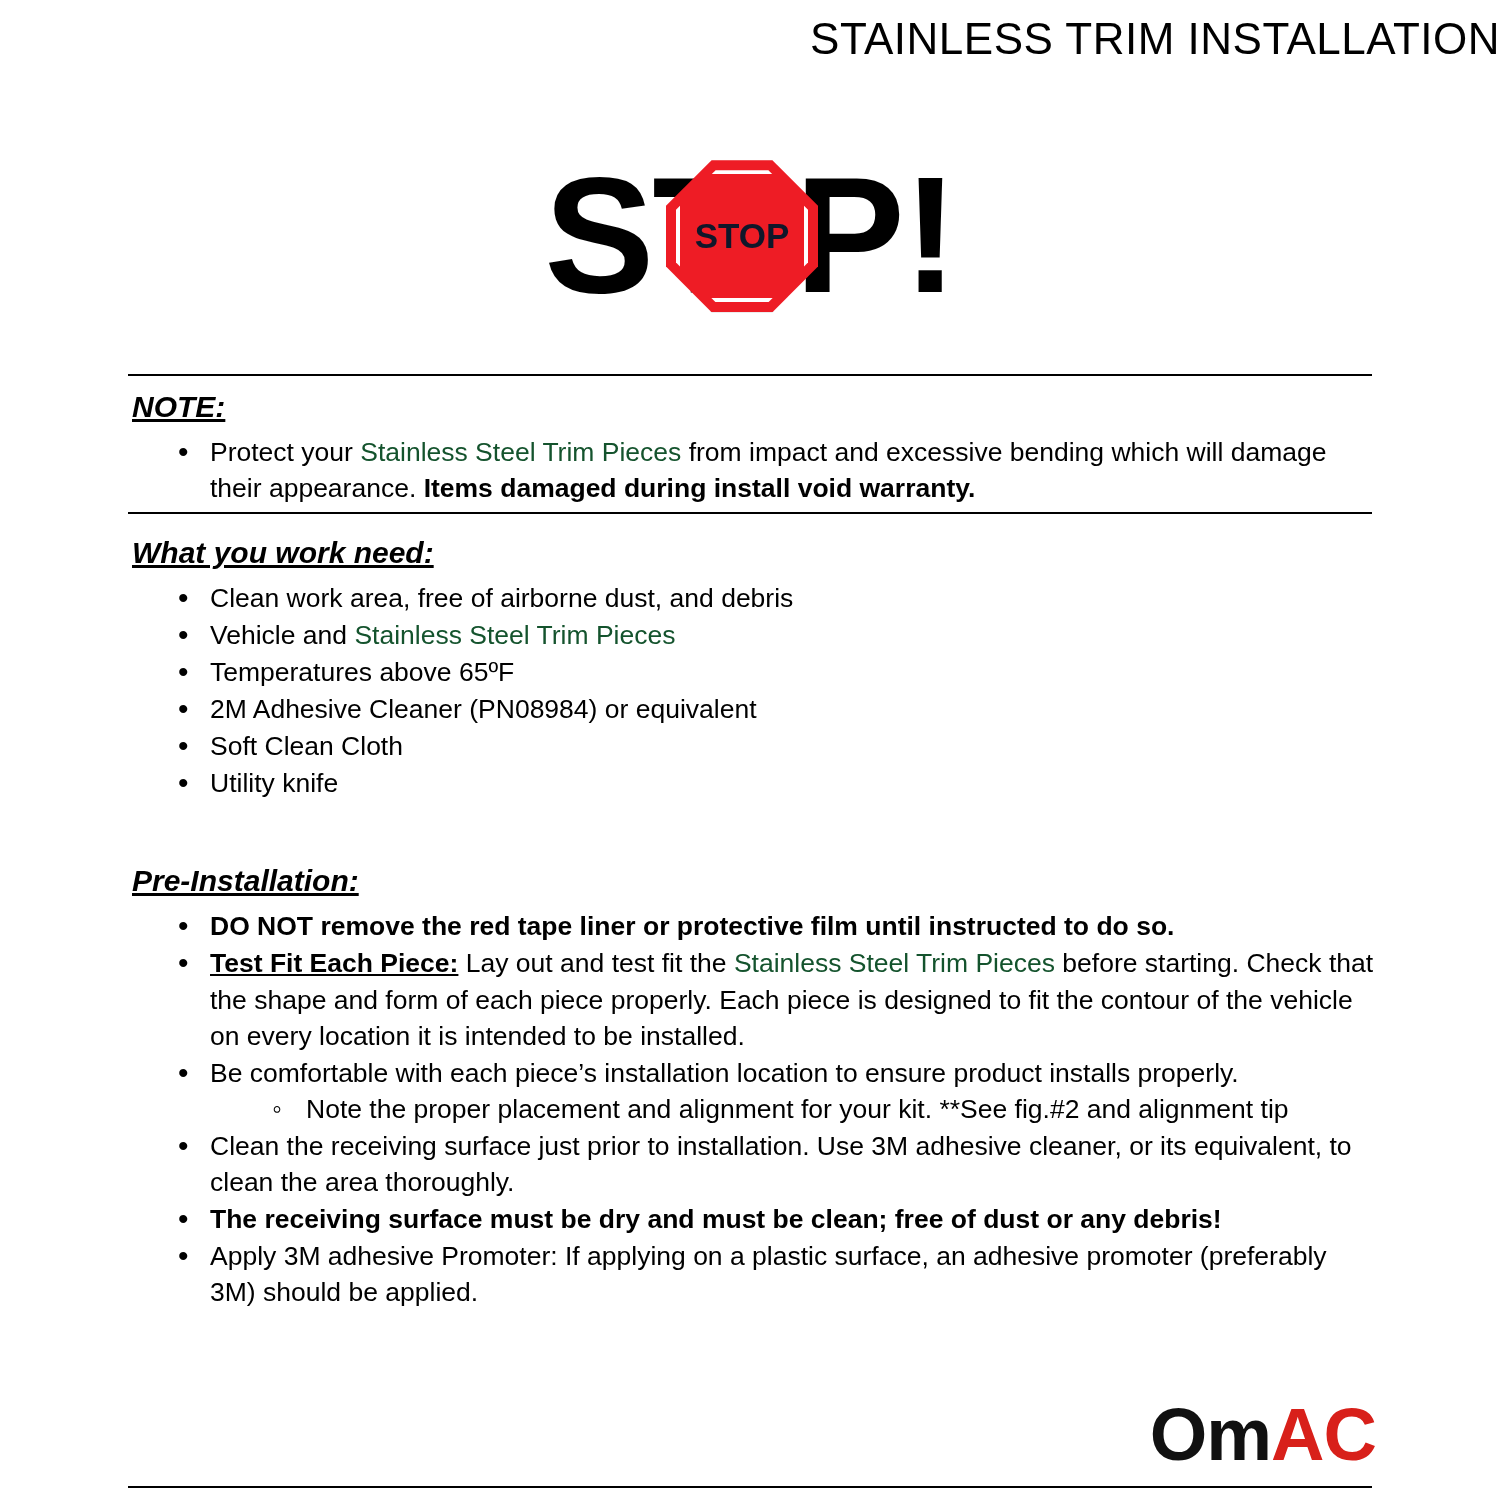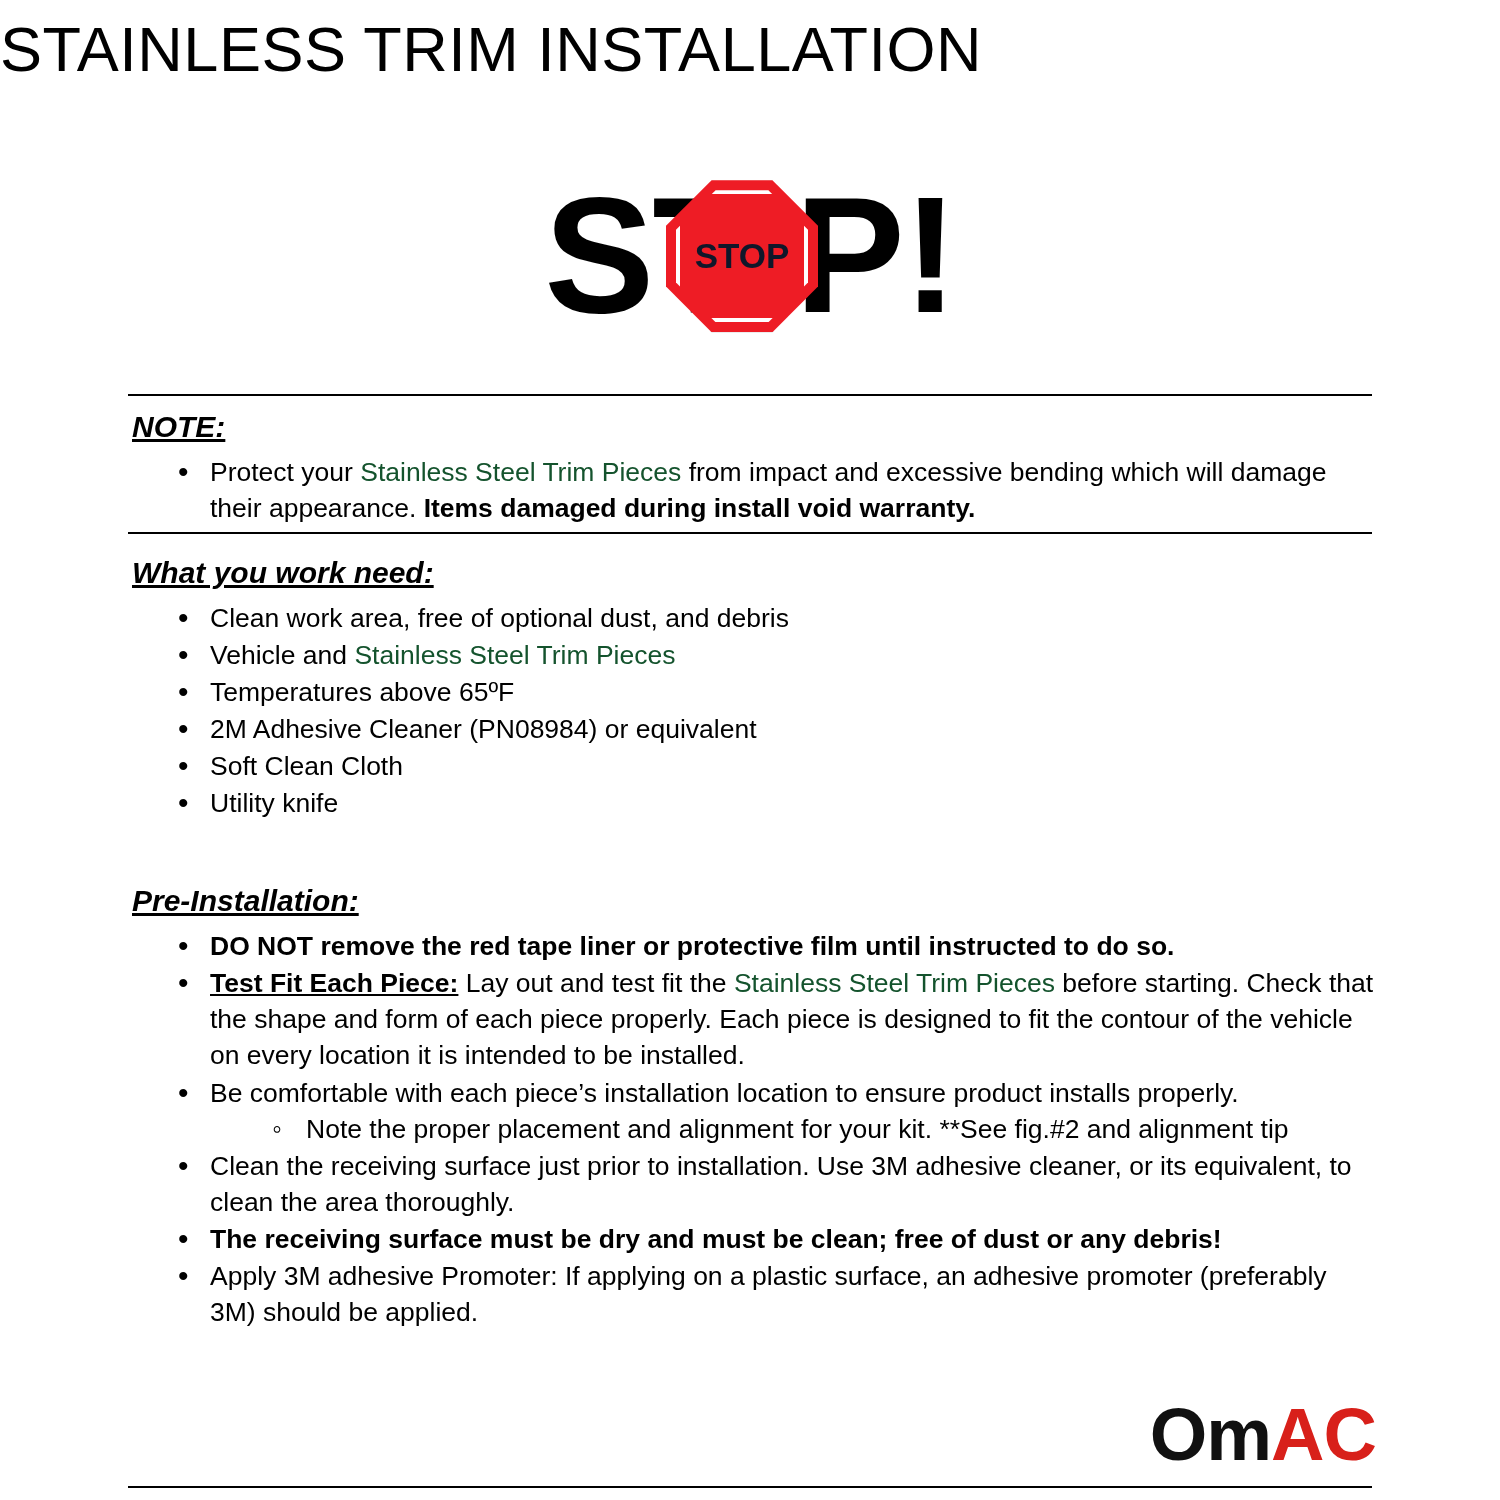--- a/index.html
+++ b/index.html
@@ -17,22 +17,22 @@
   }
   .page {
     position: relative;
     width: 1500px;
     height: 1500px;
     box-sizing: border-box;
   }
 
   
   .doc-title {
-    text-align: left;
-    font-size: 63px;
+    text-align: right;
+    font-size: 44px;
     font-weight: 400;
     letter-spacing: 0.5px;
     margin: 10px 0 0 0;
     padding-top: 6px;
     line-height: 1.05;
   }
 
   
   .stop-logo {
     position: relative;
@@ -207,21 +207,21 @@
         <span>Protect your </span><span class="red">Stainless Steel Trim Pieces</span><span> from impact and excessive bending which will damage their appearance. </span><span class="b">Items damaged during install void warranty.</span>
       </li>
     </ul>
   </div>
 
   <hr class="hr-mid">
 
   <div>
     <div class="section-head sec-need">What you work need:</div>
     <ul class="bullets need-list">
-      <li><span>Clean work area, free of optional dust, and debris</span></li>
+      <li><span>Clean work area, free of airborne dust, and debris</span></li>
       <li><span>Vehicle and </span><span class="red">Stainless Steel Trim Pieces</span></li>
       <li><span>Temperatures above 65ºF</span></li>
       <li><span>2M Adhesive Cleaner (PN08984) or equivalent</span></li>
       <li><span>Soft Clean Cloth</span></li>
       <li><span>Utility knife</span></li>
     </ul>
   </div>
 
   <div>
     <div class="section-head sec-pre">Pre-Installation:</div>

